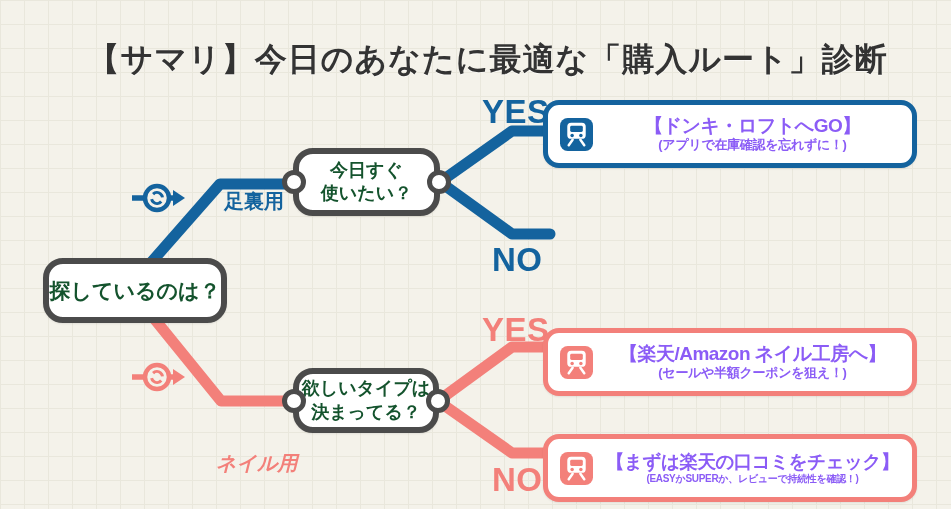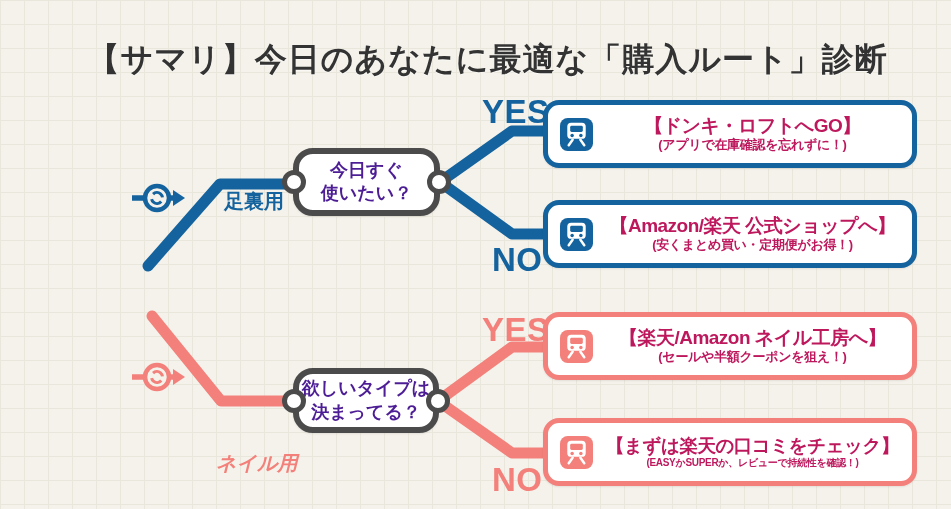--- a/index.html
+++ b/index.html
@@ -23,46 +23,46 @@
   }
   svg.lines{position:absolute;left:0;top:0;z-index:1;}
   .lbl{position:absolute;z-index:2;font-weight:800;}
   .yn{font-size:33px;letter-spacing:.5px;}
   .branch-lbl{font-size:20px;margin-top:39px;}
   .blue-t{color:#14639e;}
   .pink-t{color:#f3807a;}
   .node{
     position:absolute;z-index:3;background:#fff;border:6px solid #4b4b4b;
     border-radius:20px;display:flex;align-items:center;justify-content:center;
-    text-align:center;color:#4c1d95;font-weight:800;
+    text-align:center;color:#14532d;font-weight:800;
     box-shadow:0 1px 2px rgba(0,0,0,.08);
   }
   .root-node{left:43px;top:258px;width:172px;height:53px;font-size:21px;}
   .q-node{font-size:18px;line-height:1.3;}
   .q1{left:293px;top:148px;width:135px;height:56px;}
   .q2{left:293px;top:368px;width:134px;height:53px;}
   .station{
     position:absolute;width:14px;height:14px;border-radius:50%;
     background:#fff;border:5px solid #4b4b4b;
   }
   .station.left{left:-17px;top:50%;margin-top:-12px;}
   .station.right{right:-17px;top:50%;margin-top:-12px;}
   .result{
     position:absolute;z-index:3;left:543px;width:352px;height:58px;
     background:#fff;border-radius:16px;display:flex;align-items:center;
     padding-left:12px;gap:10px;
     box-shadow:0 1px 2px rgba(0,0,0,.08);
   }
   .result.blue-b{border:5px solid #14639e;}
-  .result.pink-b{border:5px solid #f3807a;}
+  .result.pink-b{border:5px solid #f3807a;margin-top:16px;}
   .r1{top:100px;}
   .r2{top:200px;}
   .r3{top:312px;}
   .r4{top:418px;}
-  .result .txt{flex:1;text-align:center;padding-right:10px;color:#be185d;}
+  .result .txt{flex:1;text-align:center;padding-right:10px;color:#8b5cf6;}
   .result .t1{font-size:19px;font-weight:800;white-space:nowrap;letter-spacing:-0.5px;line-height:1.15;}
   .result .t2{font-size:13px;font-weight:700;white-space:nowrap;letter-spacing:-0.3px;line-height:1.2;}
   .train{flex:0 0 auto;display:block;}
 </style>
 </head>
 <body>
 
 <div class="canvas">
 
   <h1 class="title">【サマリ】今日のあなたに最適な「購入ルート」診断</h1>
@@ -99,20 +99,23 @@
   </svg>
 
   <div class="lbl branch-lbl blue-t" style="left:224px;top:149px;">足裏用</div>
   <div class="lbl branch-lbl pink-t" style="left:216px;top:411px;font-style:italic;">ネイル用</div>
 
   <div class="lbl yn blue-t" style="left:482px;top:93px;">YES</div>
   <div class="lbl yn blue-t" style="left:492px;top:241px;">NO</div>
   <div class="lbl yn pink-t" style="left:482px;top:311px;">YES</div>
   <div class="lbl yn pink-t" style="left:492px;top:461px;">NO</div>
 
+  <div class="node root-node">
+    <span>探しているのは？</span>
+  </div>
 
   <div class="node q-node q1">
     <span class="station left"></span>
     <span class="station right"></span>
     <span>
       <span>今日すぐ</span><br>
       <span>使いたい？</span>
     </span>
   </div>
 
@@ -134,35 +137,20 @@
       <circle cx="21.5" cy="18" r="1.8" fill="#14639e"></circle>
       <line x1="13" y1="22.5" x2="9" y2="28" stroke="#fff" stroke-width="2.6" stroke-linecap="round"></line>
       <line x1="21" y1="22.5" x2="25" y2="28" stroke="#fff" stroke-width="2.6" stroke-linecap="round"></line>
     </svg>
     <div class="txt">
       <div class="t1">【ドンキ・ロフトへGO】</div>
       <div class="t2">(アプリで在庫確認を忘れずに！)</div>
     </div>
   </div>
 
-  <div class="result blue-b r2">
-    <svg class="train" width="33" height="33" viewBox="0 0 34 34">
-      <rect x="0" y="0" width="34" height="34" rx="8" fill="#14639e"></rect>
-      <rect x="7.5" y="5" width="19" height="16.5" rx="4" fill="#fff"></rect>
-      <rect x="10.5" y="8" width="13" height="6.5" rx="1.5" fill="#14639e"></rect>
-      <circle cx="12.5" cy="18" r="1.8" fill="#14639e"></circle>
-      <circle cx="21.5" cy="18" r="1.8" fill="#14639e"></circle>
-      <line x1="13" y1="22.5" x2="9" y2="28" stroke="#fff" stroke-width="2.6" stroke-linecap="round"></line>
-      <line x1="21" y1="22.5" x2="25" y2="28" stroke="#fff" stroke-width="2.6" stroke-linecap="round"></line>
-    </svg>
-    <div class="txt">
-      <div class="t1">【Amazon/楽天 公式ショップへ】</div>
-      <div class="t2">(安くまとめ買い・定期便がお得！)</div>
-    </div>
-  </div>
 
   <div class="result pink-b r3">
     <svg class="train" width="33" height="33" viewBox="0 0 34 34">
       <rect x="0" y="0" width="34" height="34" rx="8" fill="#f3807a"></rect>
       <rect x="7.5" y="5" width="19" height="16.5" rx="4" fill="#fff"></rect>
       <rect x="10.5" y="8" width="13" height="6.5" rx="1.5" fill="#f3807a"></rect>
       <circle cx="12.5" cy="18" r="1.8" fill="#f3807a"></circle>
       <circle cx="21.5" cy="18" r="1.8" fill="#f3807a"></circle>
       <line x1="13" y1="22.5" x2="9" y2="28" stroke="#fff" stroke-width="2.6" stroke-linecap="round"></line>
       <line x1="21" y1="22.5" x2="25" y2="28" stroke="#fff" stroke-width="2.6" stroke-linecap="round"></line>

